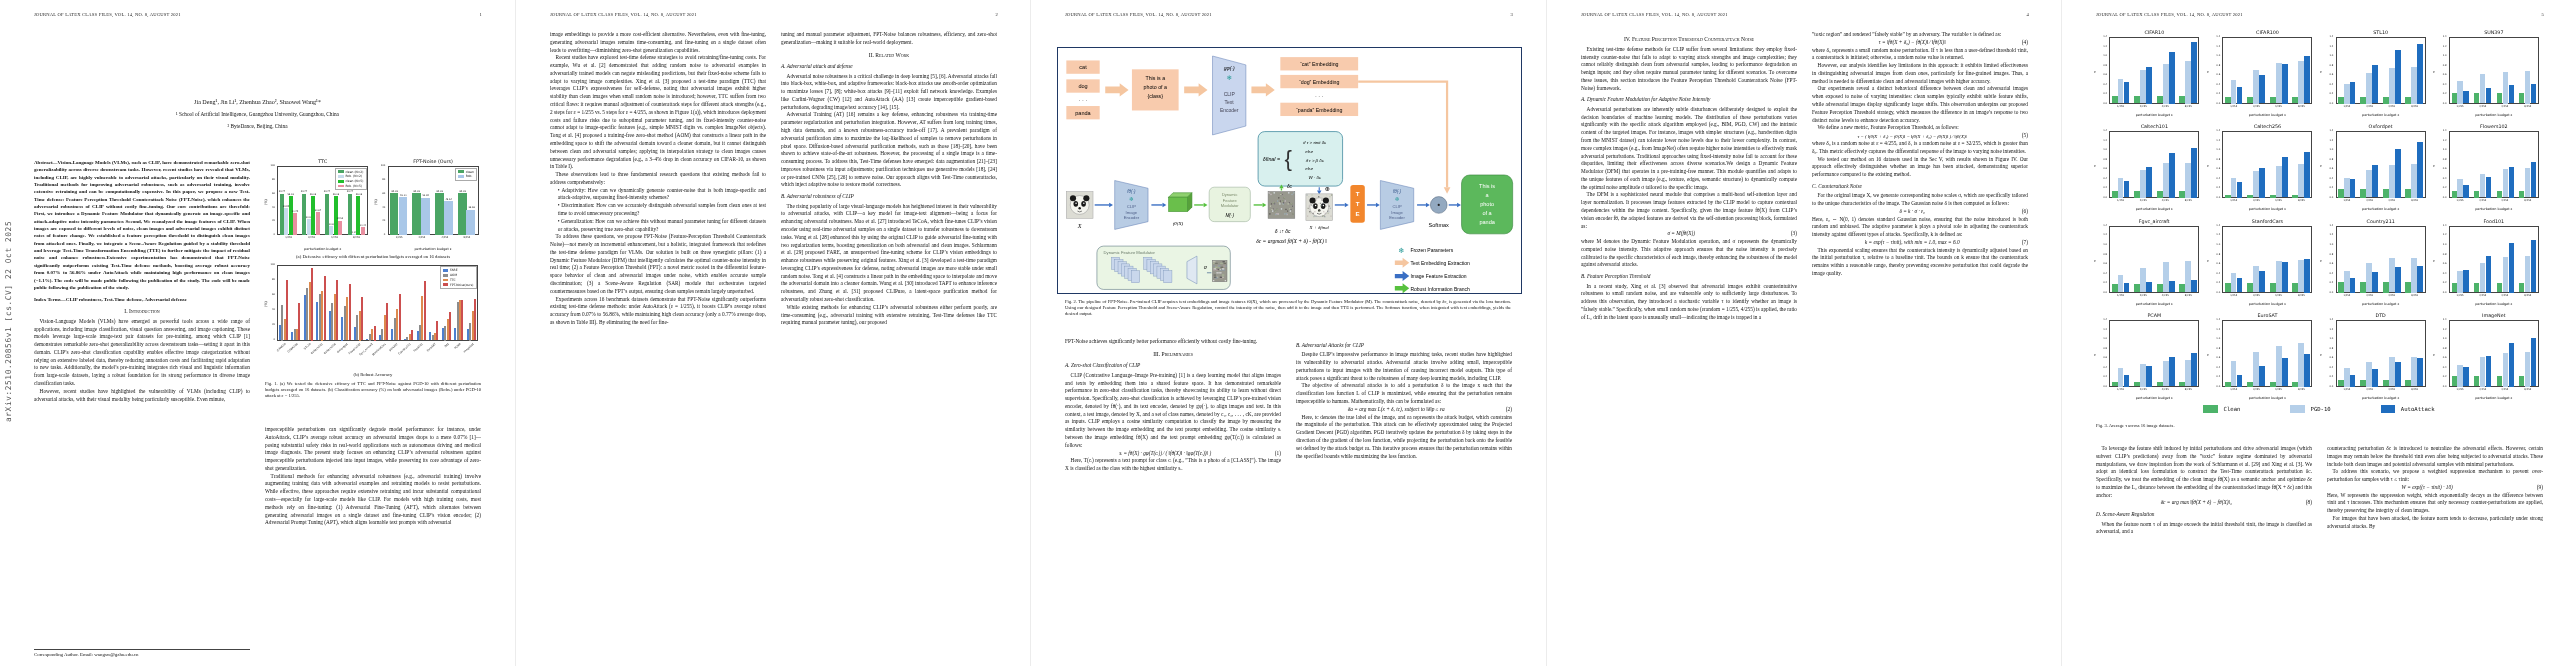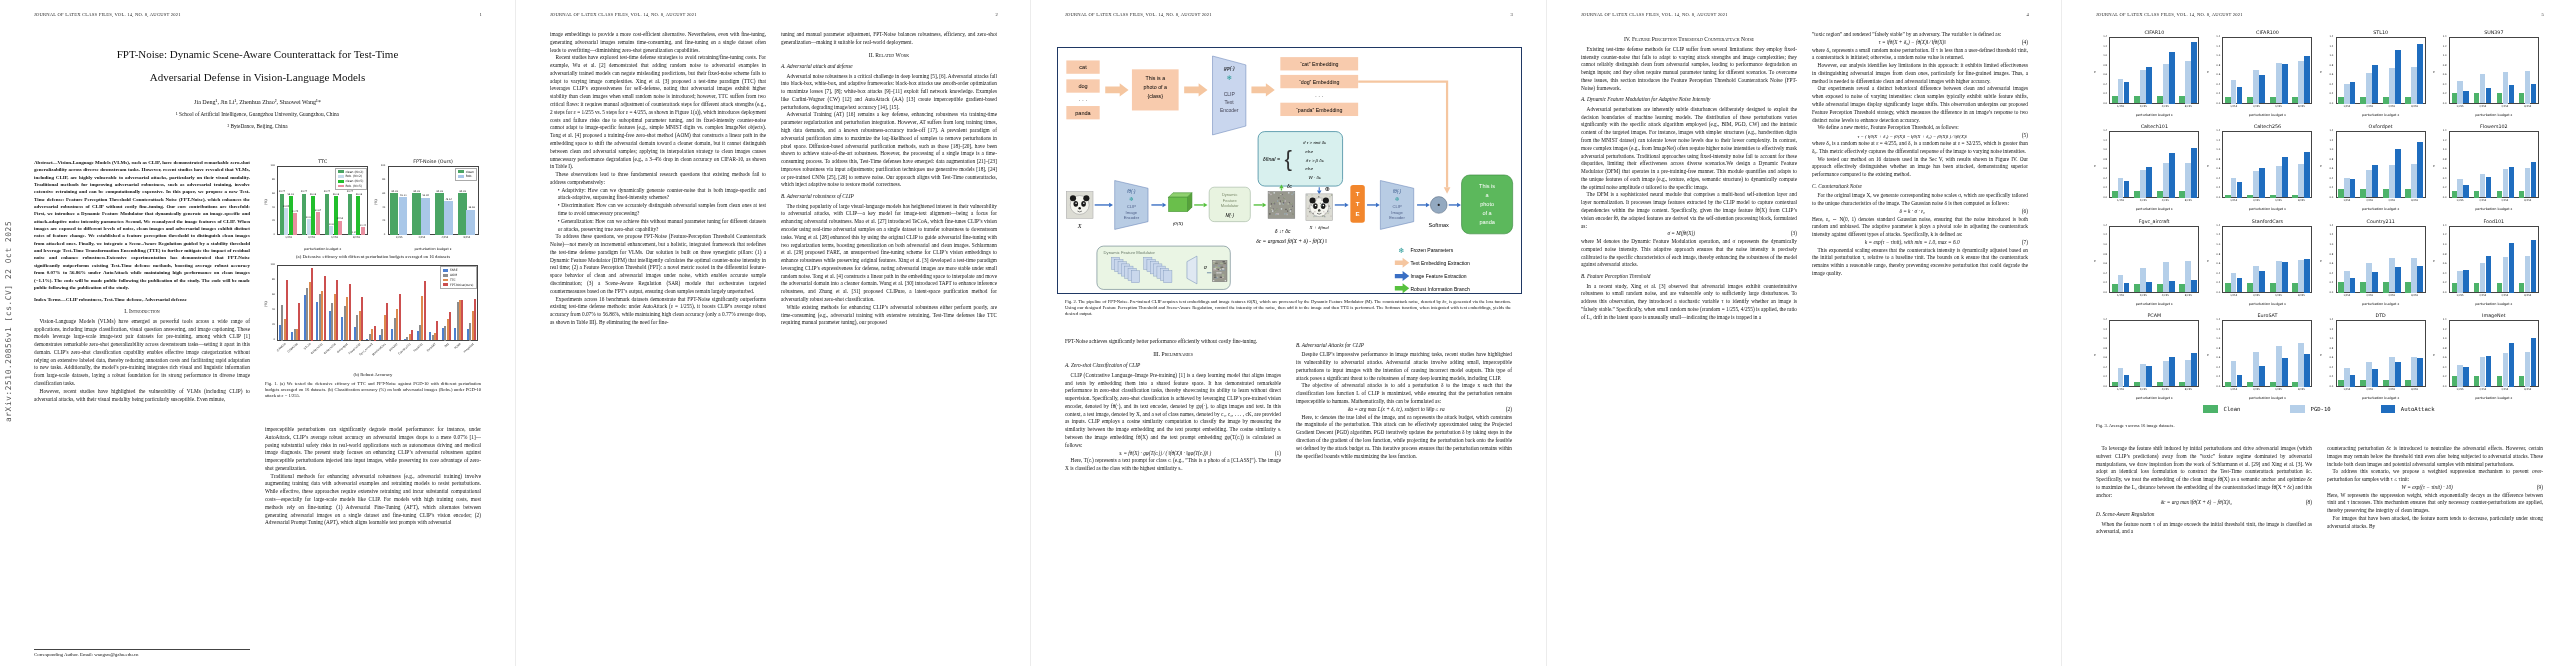--- a/index.html
+++ b/index.html
@@ -47,24 +47,20 @@
 </style>
 </head>
 <body>
 
 <div class="page" style="left:0">
   <div class="phead">
     <span>JOURNAL OF LATEX CLASS FILES, VOL. 14, NO. 8, AUGUST 2021</span>
     <span class="pno">1</span>
   </div>
   <div class="arxiv">arXiv:2510.20856v1 [cs.CV] 22 Oct 2025</div>
-  <div class="ptitle">
-    <div>FPT-Noise: Dynamic Scene-Aware Counterattack for Test-Time</div>
-    <div>Adversarial Defense in Vision-Language Models</div>
-  </div>
   <div class="pauth">Jia Deng¹, Jin Li¹, Zhenhua Zhao², Shaowei Wang¹*</div>
   <div class="paff" style="top:111px">¹ School of Artificial Intelligence, Guangzhou University, Guangzhou, China</div>
   <div class="paff" style="top:123px">² ByteDance, Beijing, China</div>
 
   <div class="col" style="left:34px;top:159px">
     <p class="abs noind">Abstract—Vision-Language Models (VLMs), such as CLIP, have demonstrated remarkable zero-shot generalizability across diverse downstream tasks. However, recent studies have revealed that VLMs, including CLIP, are highly vulnerable to adversarial attacks, particularly on their visual modality. Traditional methods for improving adversarial robustness, such as adversarial training, involve extensive retraining and can be computationally expensive. In this paper, we propose a new Test-Time defense: Feature Perception Threshold Counterattack Noise (FPT-Noise), which enhances the adversarial robustness of CLIP without costly fine-tuning. Our core contributions are threefold: First, we introduce a Dynamic Feature Modulator that dynamically generate an image-specific and attack-adaptive noise intensity parameter. Second, We reanalyzed the image features of CLIP. When images are exposed to different levels of noise, clean images and adversarial images exhibit distinct rates of feature change. We established a feature perception threshold to distinguish clean images from attacked ones. Finally, we integrate a Scene-Aware Regulation guided by a stability threshold and leverage Test-Time Transformation Ensembling (TTE) to further mitigate the impact of residual noise and enhance robustness.Extensive experimentation has demonstrated that FPT-Noise significantly outperforms existing Test-Time defense methods, boosting average robust accuracy from 0.07% to 56.86% under AutoAttack while maintaining high performance on clean images (−1.1%). The code will be made public following the publication of the study. The code will be made public following the publication of the study.</p>
     <p class="idx noind">Index Terms—CLIP robustness, Test-Time defense, Adversarial defense</p>
     <p class="sechead">I. Introduction</p>
     <p>Vision-Language Models (VLMs) have emerged as powerful tools across a wide range of applications, including image classification, visual question answering, and image captioning. These models leverage large-scale image-text pair datasets for pre-training, among which CLIP [1] demonstrates remarkable zero-shot generalizability across downstream tasks—setting it apart in this domain. CLIP’s zero-shot classification capability enables effective image categorization without relying on extensive labeled data, thereby reducing annotation costs and facilitating rapid adaptation to new tasks. Additionally, the model’s pre-training integrates rich visual and linguistic information from large-scale datasets, laying a robust foundation for its strong performance in diverse image classification tasks.</p>
     <p>However, recent studies have highlighted the vulnerability of VLMs (including CLIP) to adversarial attacks, with their visual modality being particularly susceptible. Even minute,</p>

